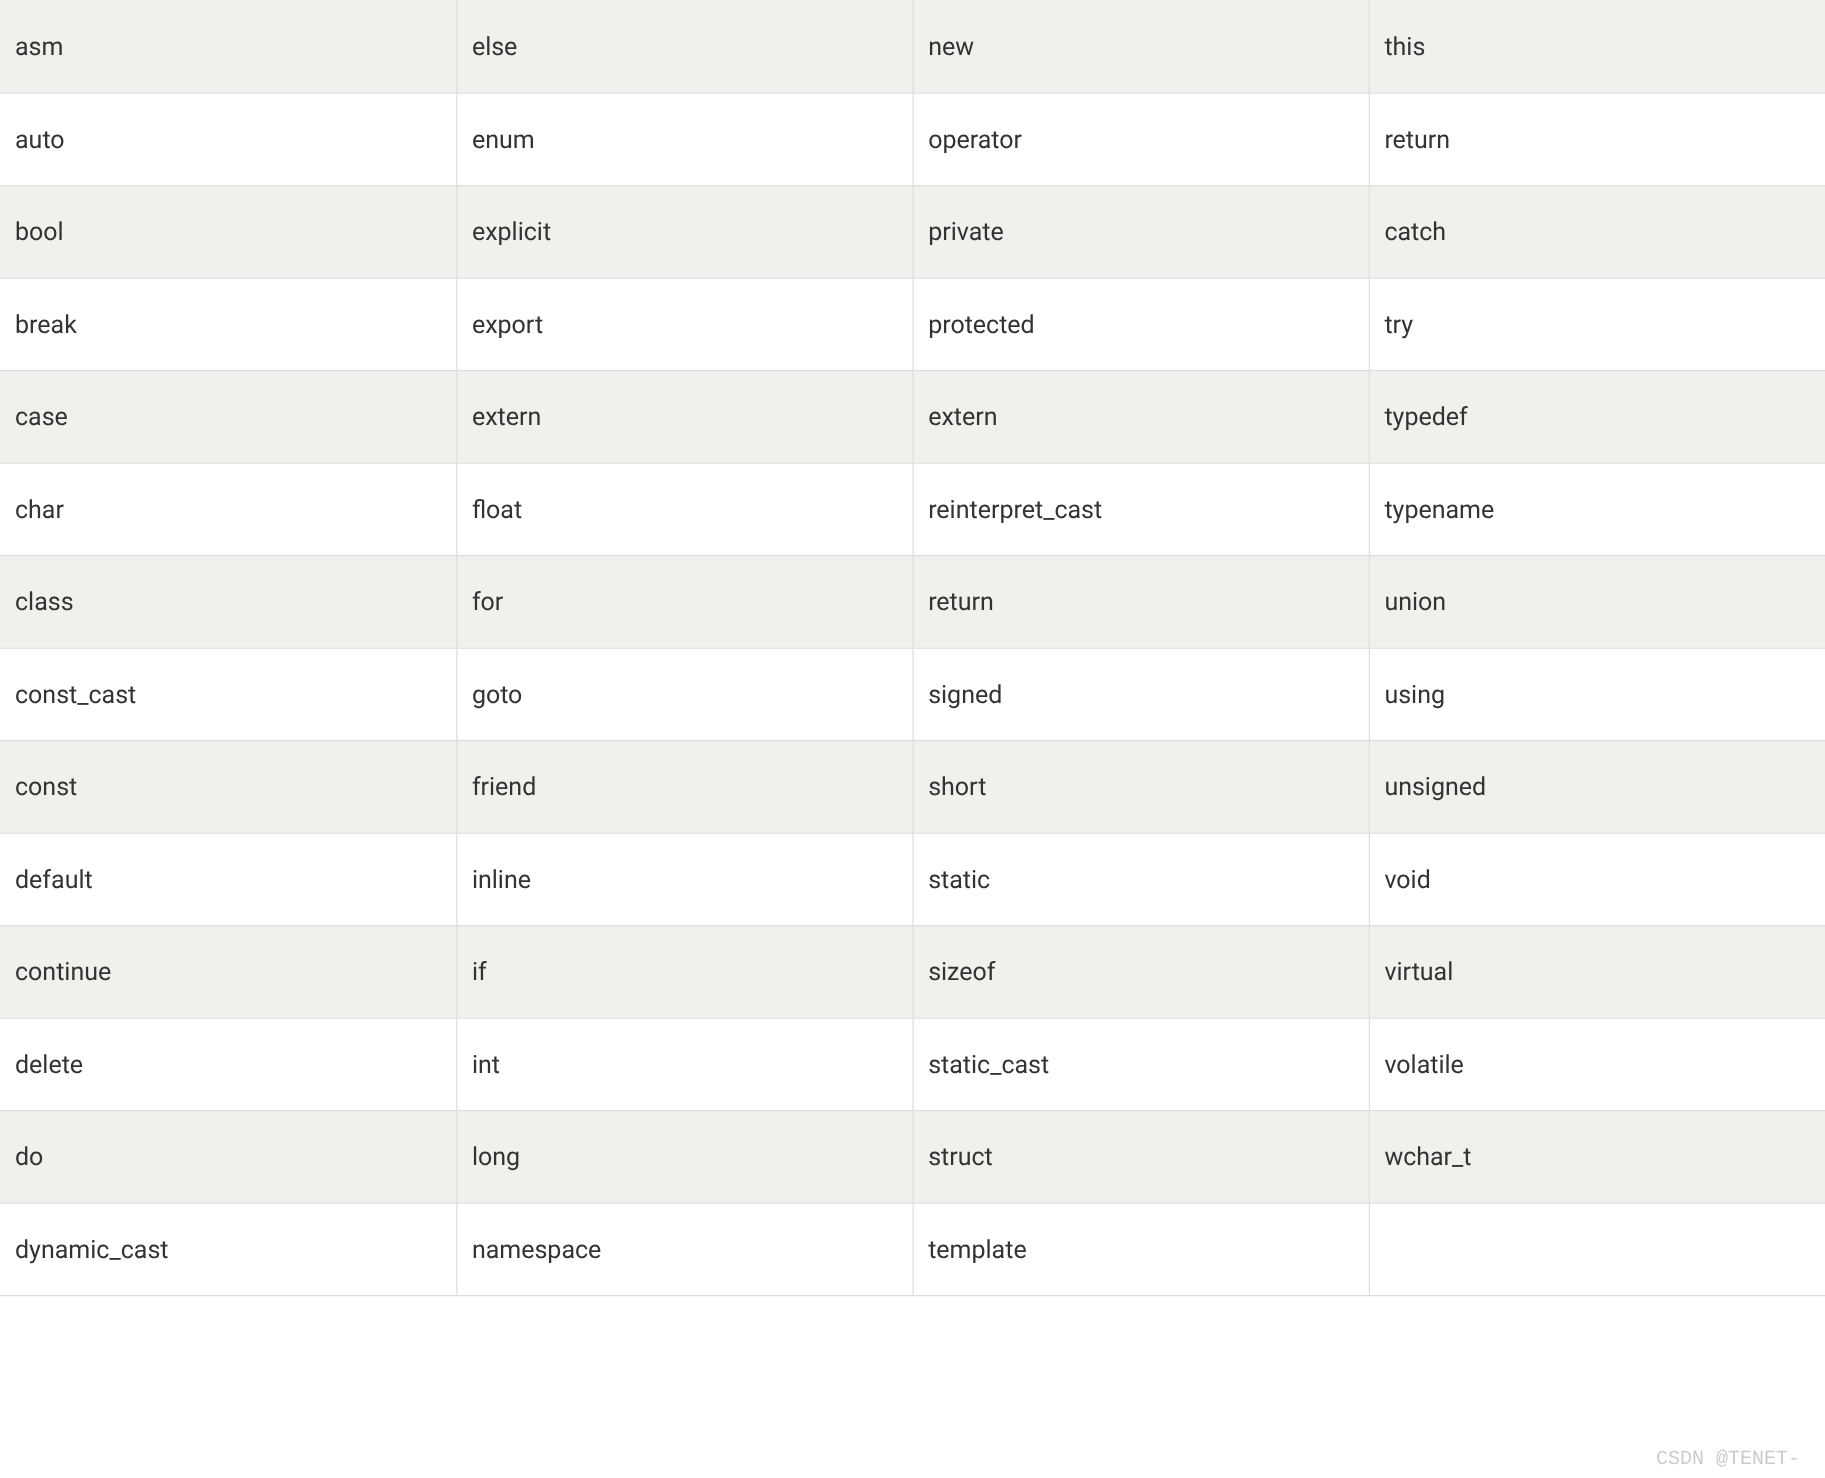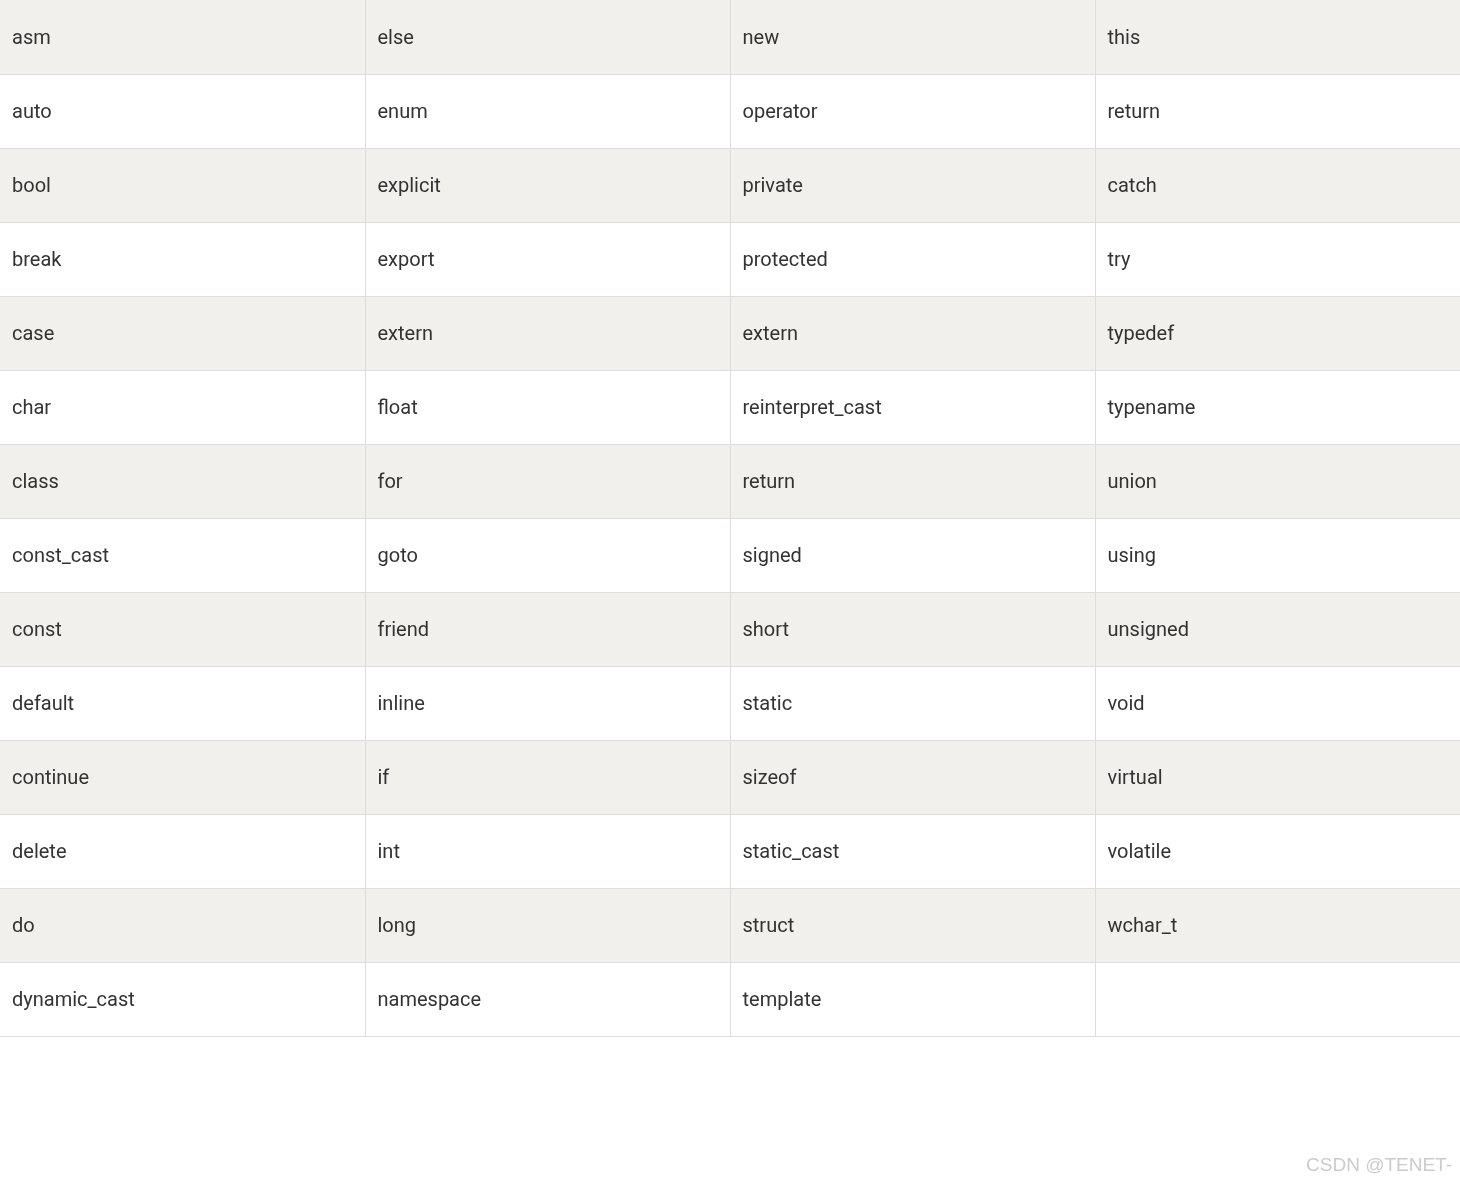--- a/index.html
+++ b/index.html
@@ -38,24 +38,24 @@
     }
     td:last-child {
       border-right: none;
     }
     tr:first-child td {
       border-top: none;
     }
     .watermark {
       position: absolute;
       bottom: 6px;
-      right: 8px;
-      font-size: 19px;
+      right: 20px;
+      font-size: 16px;
       color: rgba(140, 140, 140, 0.45);
-      font-family: Liberation Sans, sans-serif;
+      font-family: Liberation Mono, monospace;
       pointer-events: none;
     }
   </style>
 </head>
 <body>
 
 <table>
   <tbody>
     <tr>
       <td>asm</td>

